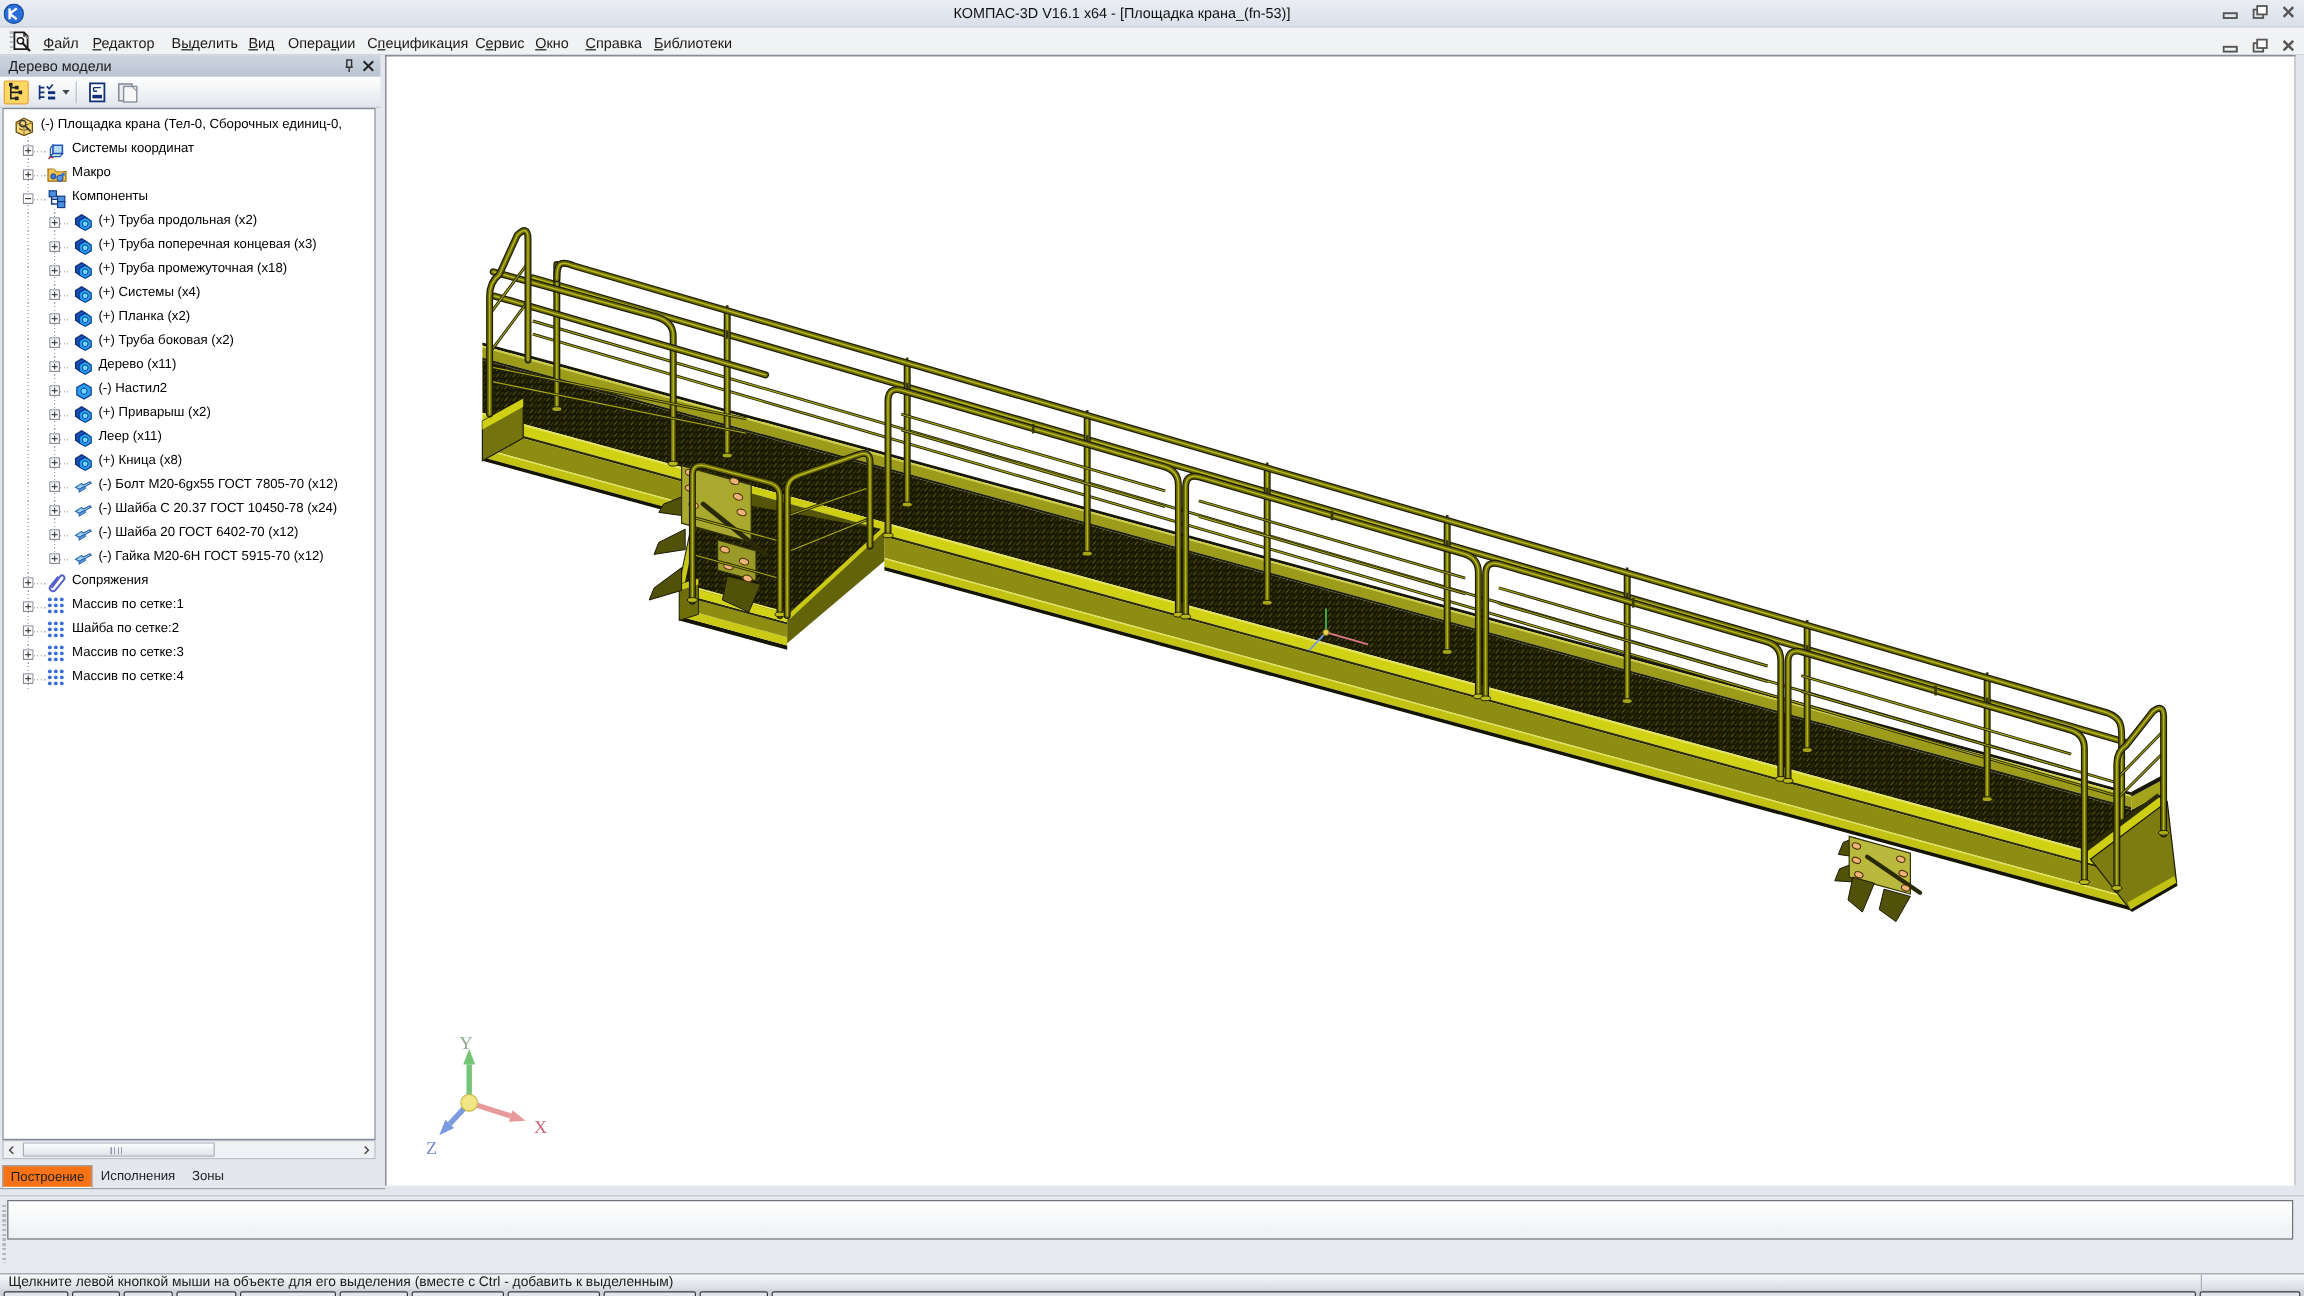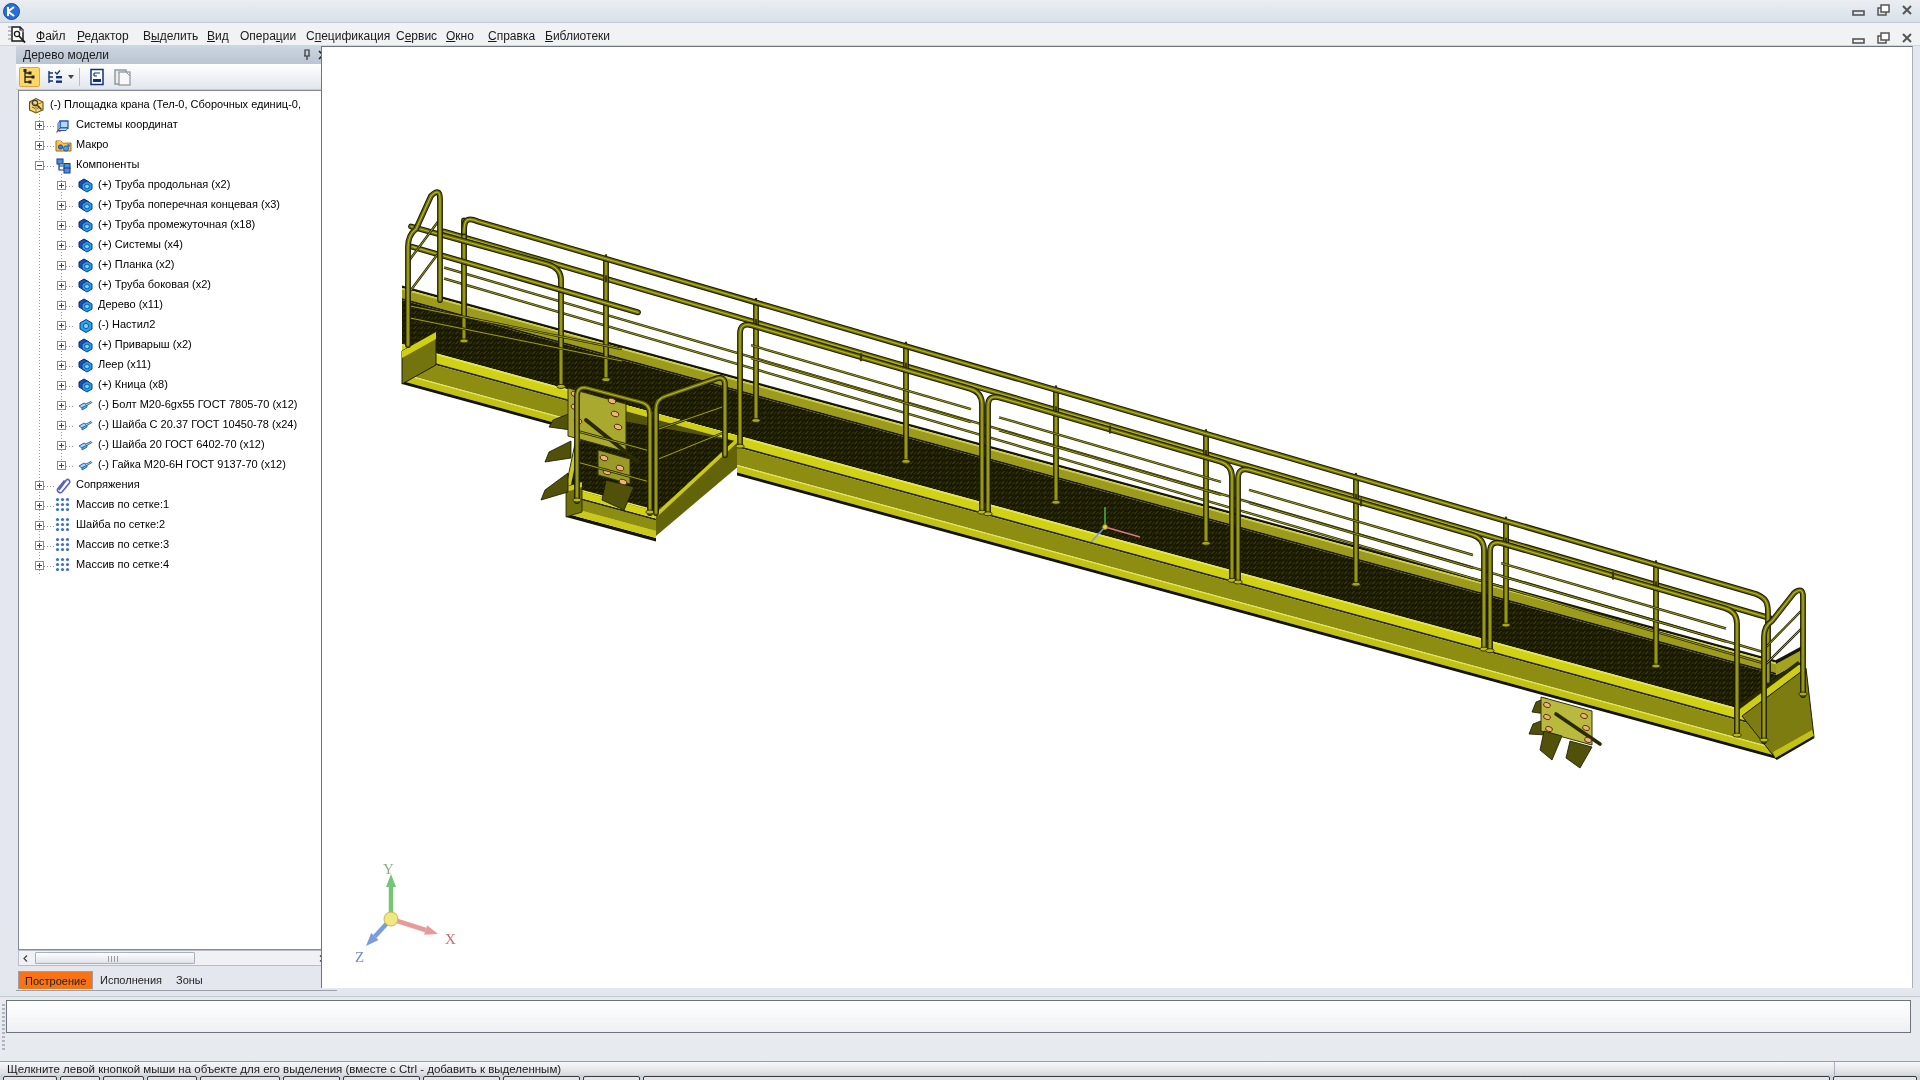--- a/index.html
+++ b/index.html
@@ -1,20 +1,20 @@
 <!DOCTYPE html>
 <html><head><meta charset="utf-8">
 <style>
 * { margin:0; padding:0; box-sizing:border-box; }
 body { width:1920px; height:1080px; font-family:"Liberation Sans", sans-serif; background:#e4e8ee; position:relative; overflow:hidden; }
 #title { position:absolute; left:0; top:0; width:1920px; height:23px; background:linear-gradient(#eaeef3,#d9e0e9); border-bottom:1px solid #c2c9d4; }
 #title .txt { position:absolute; left:0; right:50px; top:4px; text-align:center; font-size:12px; color:#111; }
 #menu { position:absolute; left:0; top:23px; width:1920px; height:23px; background:#f1f2f4; border-bottom:1px solid #d2d6dc; }
 .mi { position:absolute; top:6px; font-size:12px; color:#1a1a1a; }
-#panel { position:absolute; left:0; top:46px; width:321px; height:950px; background:#e4e8ee;margin-left:16px; }
+#panel { position:absolute; left:0; top:46px; width:321px; height:950px; background:#e4e8ee; }
 #phead { position:absolute; left:0; top:0; width:317px; height:18px; background:linear-gradient(#ccd5e0,#bac4d2); font-size:12px; color:#1b1b1b; padding-left:7px; line-height:18px; }
 #ptool { position:absolute; left:0; top:18px; width:317px; height:26px; background:linear-gradient(#ffffff,#e2e6ec); border-bottom:1px solid #c8cdd5; }
 #treebox { position:absolute; left:2px; top:44px; width:311px; height:860px; background:#fff; border:1px solid #828a96; overflow:hidden; }
 .trow { position:absolute; font-size:11px; color:#000; white-space:nowrap; }
 .vdot { position:absolute; width:1px; background-image:repeating-linear-gradient(to bottom,#999 0 1px,transparent 1px 3px); }
 .hdot { position:absolute; height:1px; background-image:repeating-linear-gradient(to right,#999 0 1px,transparent 1px 3px); }
 #hscroll { position:absolute; left:2px; top:904px; width:311px; height:16px; background:#f0f1f4; border:1px solid #b8bdc6; }
 #tabs { position:absolute; left:0; top:924px; width:321px; height:26px; background:#e4e8ee; }
 .tab { position:absolute; top:1px; height:19px; font-size:11px; color:#222; padding:3px 6px 0 6px; }
 #viewport { position:absolute; left:321px; top:46px; width:1592px; height:942px; border-top:1px solid #6e747c; border-left:1px solid #6e747c; border-right:1px solid #aab0b8; background:#fff; }
@@ -23,20 +23,21 @@
 #status { position:absolute; left:0; top:1061px; width:1920px; height:14px; background:linear-gradient(#f7f8fa,#d7dbe1); border-top:1px solid #989ea6; font-size:11.5px; color:#1a1a1a; padding:1px 0 0 7px; }
 #botline { position:absolute; left:0; top:1075px; width:1920px; height:5px; background:#cdd2d9; overflow:hidden; }
 </style></head>
 <body>
 <div id="title">
   <svg style="position:absolute;left:3px;top:3px" width="17" height="17" viewBox="0 0 17 17">
     <circle cx="8.5" cy="8.5" r="8" fill="#2a6fd8"></circle>
     <circle cx="8.5" cy="8.5" r="8" fill="none" stroke="#1a4898" stroke-width="1"></circle>
     <path d="M5,4 L5,13 M5,8.5 L11,4 M5,8.5 L11,13" stroke="#fff" stroke-width="2" fill="none"></path>
   </svg>
+  <div class="txt">КОМПАС-3D V16.1 x64 - [Площадка крана_(fn-53)]</div>
   <svg style="position:absolute;left:1852px;top:3px" width="62" height="14" viewBox="0 0 62 14">
       <rect x="1" y="8" width="11" height="4" fill="none" stroke="#555" stroke-width="1.6"></rect>
       <rect x="26" y="5" width="8" height="7" fill="none" stroke="#555" stroke-width="1.5"></rect>
       <rect x="29" y="2" width="8" height="7" fill="#fff" stroke="#555" stroke-width="1.5"></rect>
       <path d="M51,3 L59,11 M59,3 L51,11" stroke="#555" stroke-width="2"></path>
     </svg>
 </div>
 <div id="menu">
   <div style="position:absolute;left:8px;top:3px;width:3px;height:16px;background-image:repeating-linear-gradient(to bottom,#b8bcc4 0 2px,transparent 2px 4px)"></div>
   <svg style="position:absolute;left:10px;top:2px" width="18" height="19" viewBox="0 0 18 19">
@@ -312,21 +313,21 @@
       <div class="trow" style="left:79px;top:347px">(-) Шайба 20 ГОСТ 6402-70 (x12)</div>
       <svg style="position:absolute;left:38px;top:370px" width="9" height="9" viewBox="0 0 9 9">
         <rect x="0.5" y="0.5" width="8" height="8" fill="#fff" stroke="#848c98"></rect>
         <path d="M2,4.5 L7,4.5 M4.5,2 L4.5,7" stroke="#444" stroke-width="1"></path>
       </svg>
       <div style="position:absolute;left:57px;top:366px;width:18px;height:18px"><svg width="18" height="17" viewBox="0 0 18 17">
           <path d="M3,9 L8,6 L11,8 L6,11 Z" fill="#9fd0f5" stroke="#2a6ab0" stroke-width="1"></path>
           <path d="M6,11 L11,8 L11,10 L6,13 Z" fill="#6fb0e5" stroke="#2a6ab0" stroke-width="1"></path>
           <path d="M9,7.5 L15,4.5 L16,5.5 L10,8.8" fill="#cfe8fa" stroke="#2a6ab0" stroke-width="1"></path>
         </svg></div>
-      <div class="trow" style="left:79px;top:367px">(-) Гайка М20-6Н ГОСТ 9137-70 (x12)</div>
+      <div class="trow" style="left:79px;top:367px">(-) Гайка М20-6Н ГОСТ 5915-70 (x12)</div>
       <svg style="position:absolute;left:16px;top:390px" width="9" height="9" viewBox="0 0 9 9">
         <rect x="0.5" y="0.5" width="8" height="8" fill="#fff" stroke="#848c98"></rect>
         <path d="M2,4.5 L7,4.5 M4.5,2 L4.5,7" stroke="#444" stroke-width="1"></path>
       </svg>
       <div style="position:absolute;left:36px;top:386px;width:18px;height:18px"><svg width="16" height="17" viewBox="0 0 16 17">
           <path d="M4,13 L11,3.5 Q12.5,1.5 14,3 Q15.5,4.5 14,6.5 L7,15 Q5.5,16.5 3.5,15 Q1.5,13.5 3,11.5 L9.5,3.5" fill="none" stroke="#5560c8" stroke-width="1.6"></path>
         </svg></div>
       <div class="trow" style="left:57px;top:387px">Сопряжения</div>
       <svg style="position:absolute;left:16px;top:410px" width="9" height="9" viewBox="0 0 9 9">
         <rect x="0.5" y="0.5" width="8" height="8" fill="#fff" stroke="#848c98"></rect>

